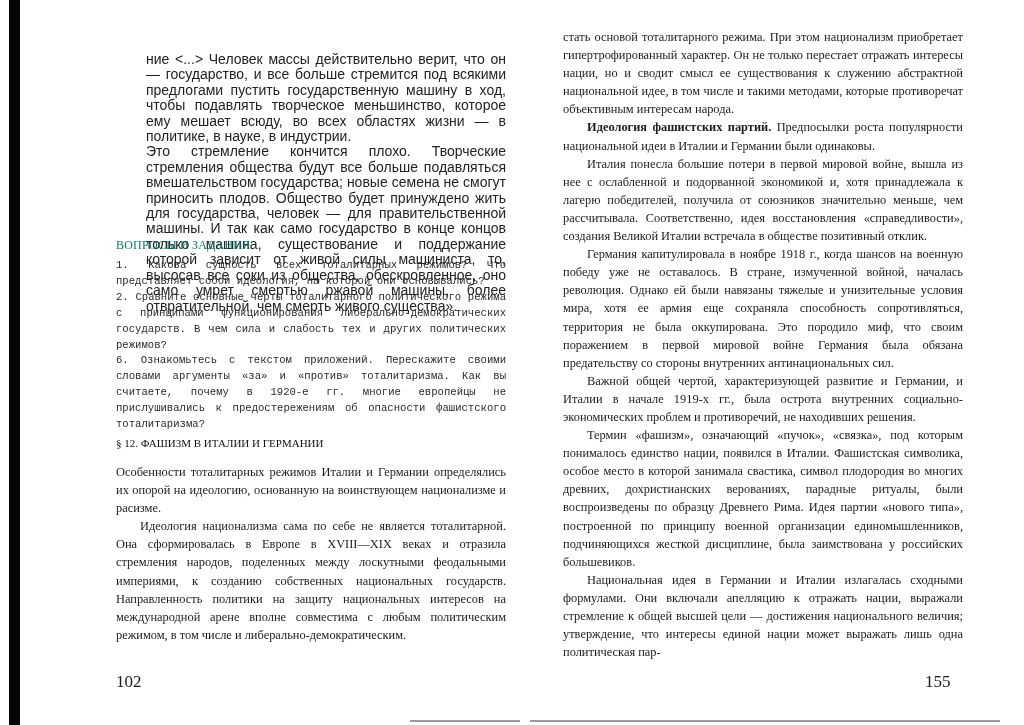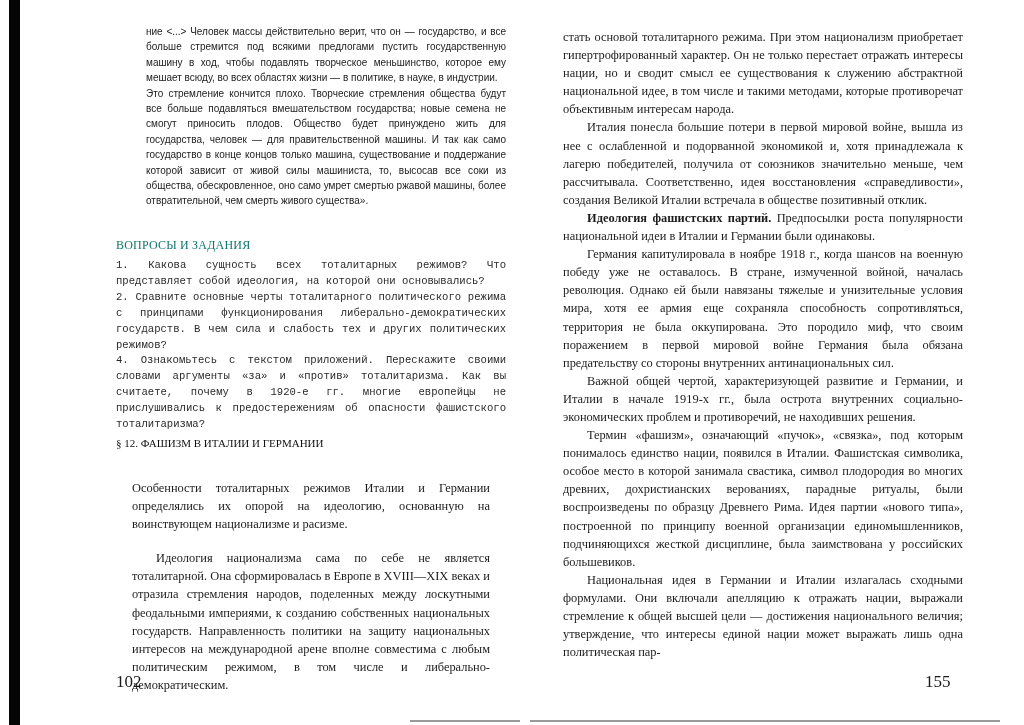--- a/index.html
+++ b/index.html
@@ -8,22 +8,22 @@
     background: #ffffff; color: #1a1a1a;
   }
   .edge-bar {
     position: absolute; left: 9px; top: 0; width: 11px; height: 725px; background: #050505;
   }
   .page { position: absolute; top: 0; height: 725px; }
   .page-left { left: 20px; width: 500px; }
   .page-right { left: 520px; width: 504px; }
 
   .quote {
-    position: absolute; left: 126px; top: 24px; width: 360px;
-    font-family: "Liberation Sans", sans-serif; font-size: 10px; line-height: 15.4px;
+    position: absolute; left: 126px; top: 52px; width: 360px;
+    font-family: "Liberation Sans", sans-serif; font-size: 14px; line-height: 15.4px;
     text-align: justify; color: #222;
   }
   .quote p { margin: 0; text-indent: 0; }
 
   .questions-heading {
     position: absolute; left: 96px; top: 238px; width: 390px;
     font-family: "Liberation Serif", serif; font-size: 12px; letter-spacing: 0.2px; color: #0f766e;
   }
   .questions {
     position: absolute; left: 96px; top: 258px; width: 390px;
@@ -34,21 +34,21 @@
 
   .section-title {
     position: absolute; left: 96px; top: 437px; width: 390px;
     font-family: "Liberation Serif", serif; font-size: 11px; color: #111;
   }
 
   .body-text {
     font-family: "Liberation Serif", serif; font-size: 12.4px; line-height: 18.1px;
     text-align: justify; color: #1c1c1c;
   }
-  .body-text p { margin: 16px; text-indent: 24px; }
+  .body-text p { margin: 0; text-indent: 24px; }
   .body-text p.noindent { text-indent: 0; }
   .left-body { position: absolute; left: 96px; top: 463px; width: 390px; }
   .right-body { position: absolute; left: 43px; top: 28px; width: 400px; }
   .right-body p { margin: 0; }
   .bold { font-weight: bold; }
 
   .page-num {
     position: absolute; font-family: "Liberation Serif", serif; font-size: 17px; color: #1a1a1a;
   }
   .page-num-left { left: 96px; top: 672px; }
@@ -66,39 +66,39 @@
 <div class="page page-left">
   <div class="quote">
     <p>ние &lt;...&gt; Человек массы действительно верит, что он — государство, и все больше стремится под всякими предлогами пустить государственную машину в ход, чтобы подавлять творческое меньшинство, которое ему мешает всюду, во всех областях жизни — в политике, в науке, в индустрии.</p>
     <p>Это стремление кончится плохо. Творческие стремления общества будут все больше подавляться вмешательством государства; новые семена не смогут приносить плодов. Общество будет принуждено жить для государства, человек — для правительственной машины. И так как само государство в конце концов только машина, существование и поддержание которой зависит от живой силы машиниста, то, высосав все соки из общества, обескровленное, оно само умрет смертью ржавой машины, более отвратительной, чем смерть живого существа».</p>
   </div>
 
   <div class="questions-heading">ВОПРОСЫ И ЗАДАНИЯ</div>
   <div class="questions">
     <p>1. Какова сущность всех тоталитарных режимов? Что представляет собой идеология, на которой они основывались?</p>
     <p>2. Сравните основные черты тоталитарного политического режима с принципами функционирования либерально-демократических государств. В чем сила и слабость тех и других политических режимов?</p>
-    <p>4. Ознакомьтесь с текстом приложений. Перескажите своими словами аргументы «за» и «против» тоталитаризма. Как вы считаете, почему в 1920-е гг. многие европейцы не прислушивались к предостережениям об опасности фашистского тоталитаризма?</p>
+    <p>6. Ознакомьтесь с текстом приложений. Перескажите своими словами аргументы «за» и «против» тоталитаризма. Как вы считаете, почему в 1920-е гг. многие европейцы не прислушивались к предостережениям об опасности фашистского тоталитаризма?</p>
   </div>
 
   <div class="section-title">§ 12. ФАШИЗМ В ИТАЛИИ И ГЕРМАНИИ</div>
 
   <div class="body-text left-body">
     <p class="noindent">Особенности тоталитарных режимов Италии и Германии определялись их опорой на идеологию, основанную на воинствующем национализме и расизме.</p>
     <p>Идеология национализма сама по себе не является тоталитарной. Она сформировалась в Европе в XVIII—XIX веках и отразила стремления народов, поделенных между лоскутными феодальными империями, к созданию собственных национальных государств. Направленность политики на защиту национальных интересов на международной арене вполне совместима с любым политическим режимом, в том числе и либерально-демократическим.</p>
   </div>
 
   <div class="page-num page-num-left">102</div>
   <div class="bottom-rule" style="left:390px; width:110px;"></div>
 </div>
 
 <div class="page page-right">
   <div class="body-text right-body">
     <p class="noindent">стать основой тоталитарного режима. При этом национализм приобретает гипертрофированный характер. Он не только перестает отражать интересы нации, но и сводит смысл ее существования к служению абстрактной национальной идее, в том числе и такими методами, которые противоречат объективным интересам народа.</p>
+    <p style="text-indent:24px;"><span class="bold">Идеология фашистских партий.</span><span> Предпосылки роста популярности национальной идеи в Италии и Германии были одинаковы.</span></p>
     <p style="text-indent:24px;">Италия понесла большие потери в первой мировой войне, вышла из нее с ослабленной и подорванной экономикой и, хотя принадлежала к лагерю победителей, получила от союзников значительно меньше, чем рассчитывала. Соответственно, идея восстановления «справедливости», создания Великой Италии встречала в обществе позитивный отклик.</p>
-    <p style="text-indent:24px;"><span class="bold">Идеология фашистских партий.</span><span> Предпосылки роста популярности национальной идеи в Италии и Германии были одинаковы.</span></p>
     <p style="text-indent:24px;">Германия капитулировала в ноябре 1918 г., когда шансов на военную победу уже не оставалось. В стране, измученной войной, началась революция. Однако ей были навязаны тяжелые и унизительные условия мира, хотя ее армия еще сохраняла способность сопротивляться, территория не была оккупирована. Это породило миф, что своим поражением в первой мировой войне Германия была обязана предательству со стороны внутренних антинациональных сил.</p>
     <p style="text-indent:24px;">Важной общей чертой, характеризующей развитие и Германии, и Италии в начале 1919-х гг., была острота внутренних социально-экономических проблем и противоречий, не находивших решения.</p>
     <p style="text-indent:24px;">Термин «фашизм», означающий «пучок», «связка», под которым понималось единство нации, появился в Италии. Фашистская символика, особое место в которой занимала свастика, символ плодородия во многих древних, дохристианских верованиях, парадные ритуалы, были воспроизведены по образцу Древнего Рима. Идея партии «нового типа», построенной по принципу военной организации единомышленников, подчиняющихся жесткой дисциплине, была заимствована у российских большевиков.</p>
     <p style="text-indent:24px;">Национальная идея в Германии и Италии излагалась сходными формулами. Они включали апелляцию к отражать нации, выражали стремление к общей высшей цели — достижения национального величия; утверждение, что интересы единой нации может выражать лишь одна политическая пар-</p>
   </div>
 
   <div class="page-num page-num-right">155</div>
   <div class="bottom-rule" style="left:10px; width:470px;"></div>
 </div>
 

